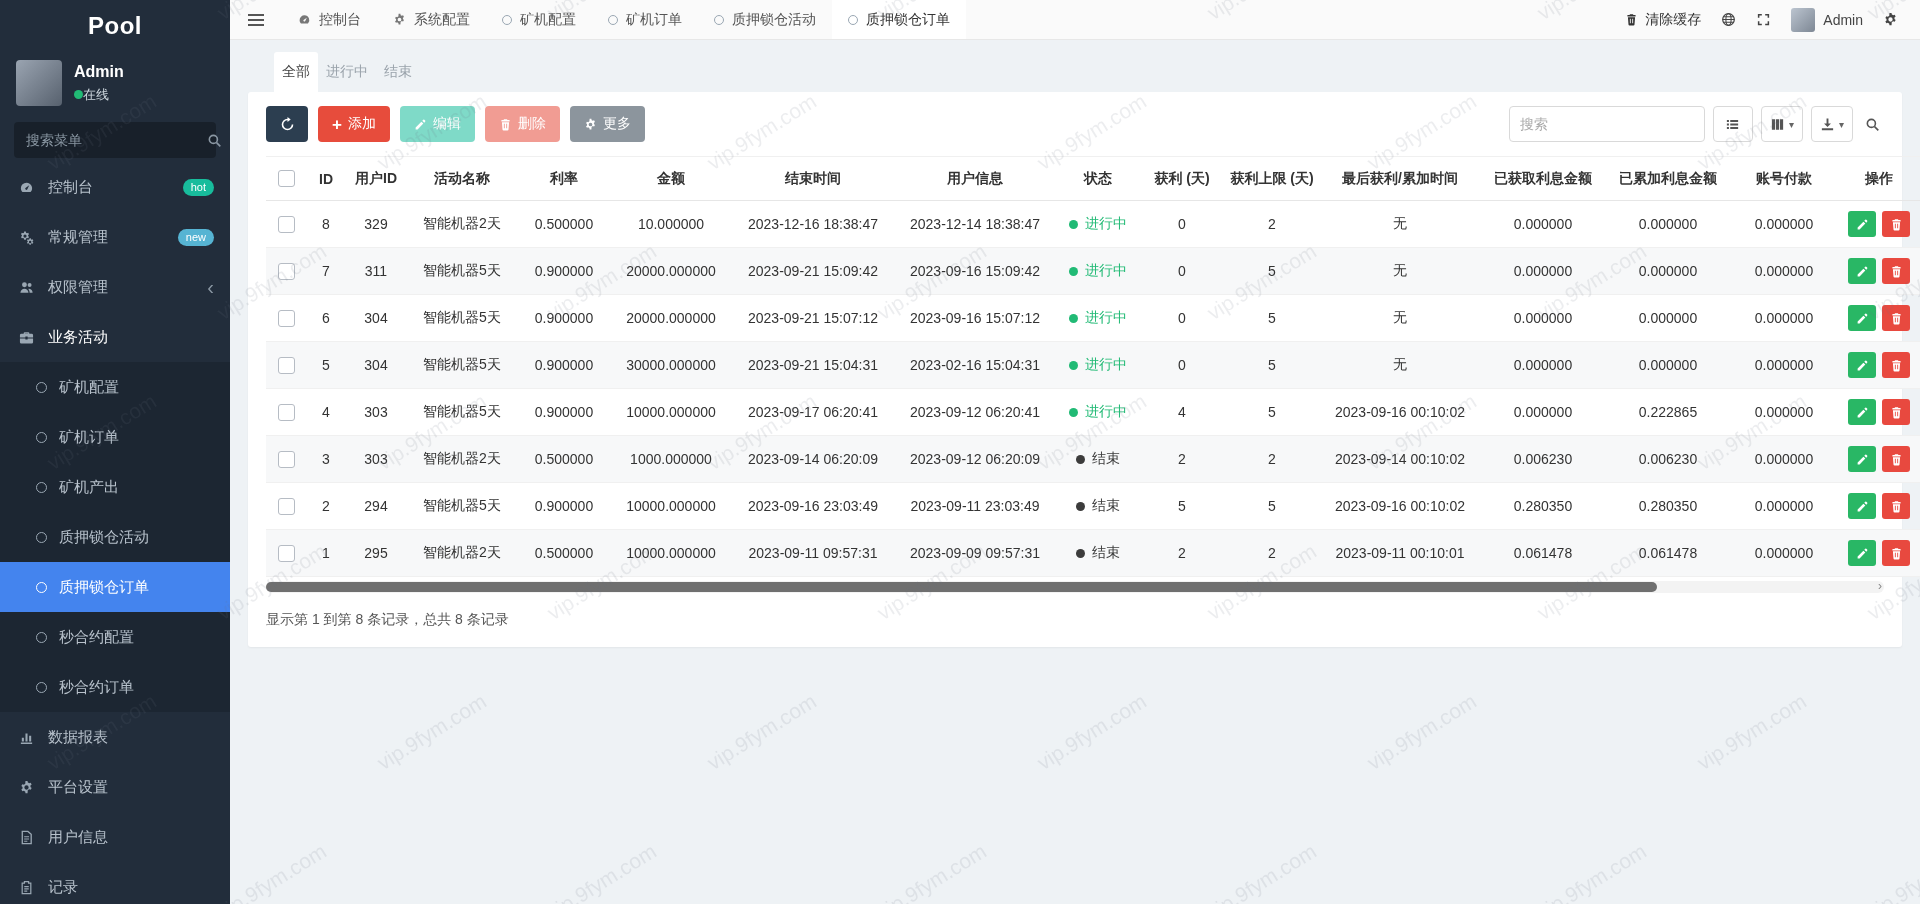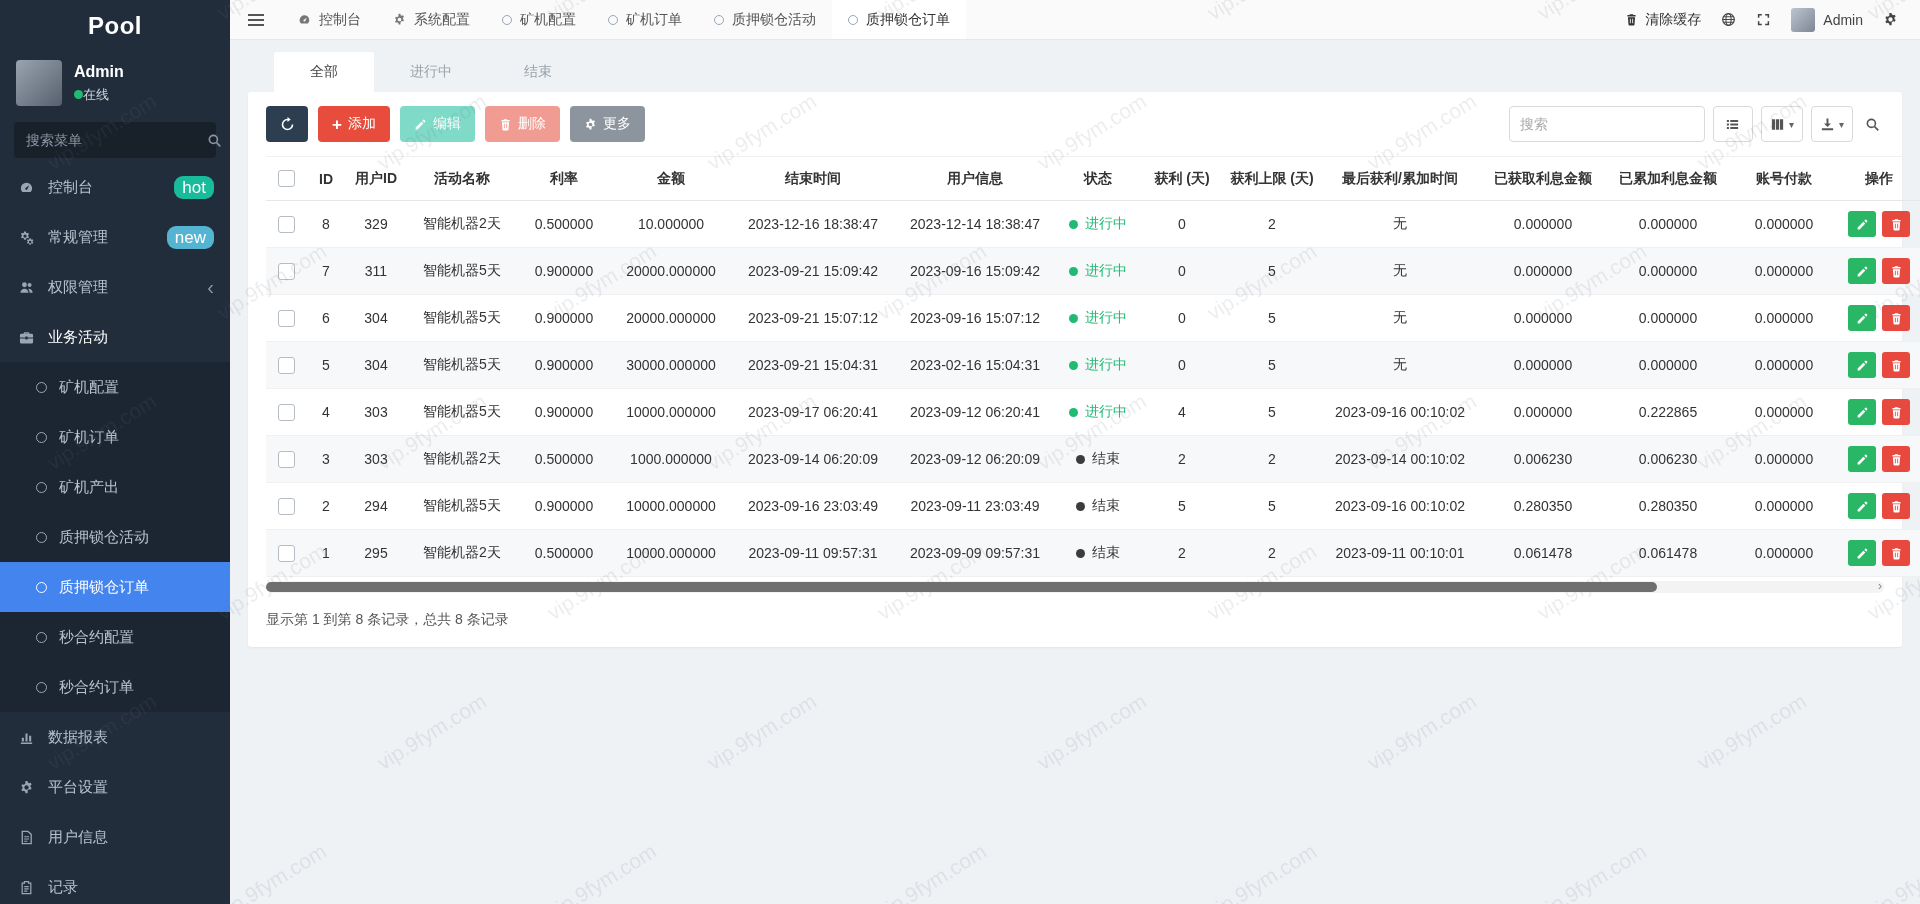--- a/index.html
+++ b/index.html
@@ -14,21 +14,21 @@
   .avatar{width:46px;height:46px;border-radius:4px;background:linear-gradient(135deg,#9aa4b1,#57616e);flex-shrink:0;}
   .uname{color:#fff;font-weight:bold;font-size:16px;}
   .ustatus{font-size:13px;color:#cfd8df;display:flex;align-items:center;margin-top:5px;}
   .dot{width:9px;height:9px;border-radius:50%;display:inline-block;}
   .sidesearch{margin:2px 14px 4px;height:36px;background:rgba(0,0,0,.28);border-radius:4px;display:flex;align-items:center;padding:0 12px;color:#8a97a3;}
   .sidesearch input{flex:1;background:transparent;border:none;outline:none;color:#cfd8df;font-size:14px;}
   .sidesearch input::placeholder{color:#8a97a3;}
   .menu{flex:1;overflow:hidden;}
   .mitem{height:50px;display:flex;align-items:center;padding:0 16px;gap:12px;font-size:15px;cursor:pointer;color:#b8c2cc;white-space:nowrap;}
   .mitem .ic{width:20px;display:flex;justify-content:center;color:#9aa7b3;flex-shrink:0;}
-  .badge{font-size:17px;line-height:1;padding:3px 8px;border-radius:9px;color:#fff;margin-left:auto;}
+  .badge{font-size:11px;line-height:1;padding:3px 8px;border-radius:9px;color:#fff;margin-left:auto;}
   .chev{margin-left:auto;color:#8a97a3;font-size:20px;line-height:1;}
   .parent-open{color:#fff;}
   .sub{background:rgba(0,0,0,.15);}
   .sub .mitem{padding-left:36px;}
   .ring{width:11px;height:11px;border:1.5px solid #9aa7b3;border-radius:50%;display:inline-block;flex-shrink:0;}
   .mitem.active{background:#4484ee;color:#fff;}
   .mitem.active .ring{border-color:#fff;}
 
   
   .main{flex:1;display:flex;flex-direction:column;min-width:0;}
@@ -43,21 +43,21 @@
   .ttab.active{background:#fff;color:#333;}
   .topright{margin-left:auto;display:flex;align-items:center;gap:20px;padding-right:22px;color:#444;}
   .clearcache{display:flex;align-items:center;gap:7px;font-size:14px;cursor:pointer;color:#333;}
   .tbicon{color:#444;cursor:pointer;display:inline-flex;}
   .topuser{display:flex;align-items:center;gap:8px;cursor:pointer;font-size:14px;}
   .smallavatar{width:24px;height:24px;border-radius:3px;background:linear-gradient(135deg,#bcc5d0,#7d8794);display:inline-block;}
 
   
   .content{flex:1;position:relative;padding:12px 18px 0;overflow:hidden;}
   .tabstrip{display:flex;margin-left:26px;}
-  .ftab{padding:0 36px;height:40px;display:flex;align-items:center;font-size:14px;color:#9aa3ab;cursor:pointer;}
+  .ftab{padding:0 8px;height:40px;display:flex;align-items:center;font-size:14px;color:#9aa3ab;cursor:pointer;}
   .ftab.active{background:#fff;color:#444;border-radius:3px 3px 0 0;}
   .panel{background:#fff;border-radius:3px;padding:14px 18px 18px;box-shadow:0 1px 2px rgba(0,0,0,.05);}
 
   .toolbar{display:flex;align-items:center;gap:10px;margin-bottom:14px;}
   .btn{height:36px;border:none;border-radius:4px;color:#fff;font-size:14px;display:inline-flex;align-items:center;gap:6px;padding:0 14px;cursor:pointer;font-family:inherit;}
   .btn .ic{display:inline-flex;}
   .btn-refresh{background:#2c3e50;width:42px;justify-content:center;padding:0;}
   .btn-add{background:#e74c3c;}
   .btn-edit{background:#18bc9c;opacity:.55;}
   .btn-del{background:#e74c3c;opacity:.55;}

